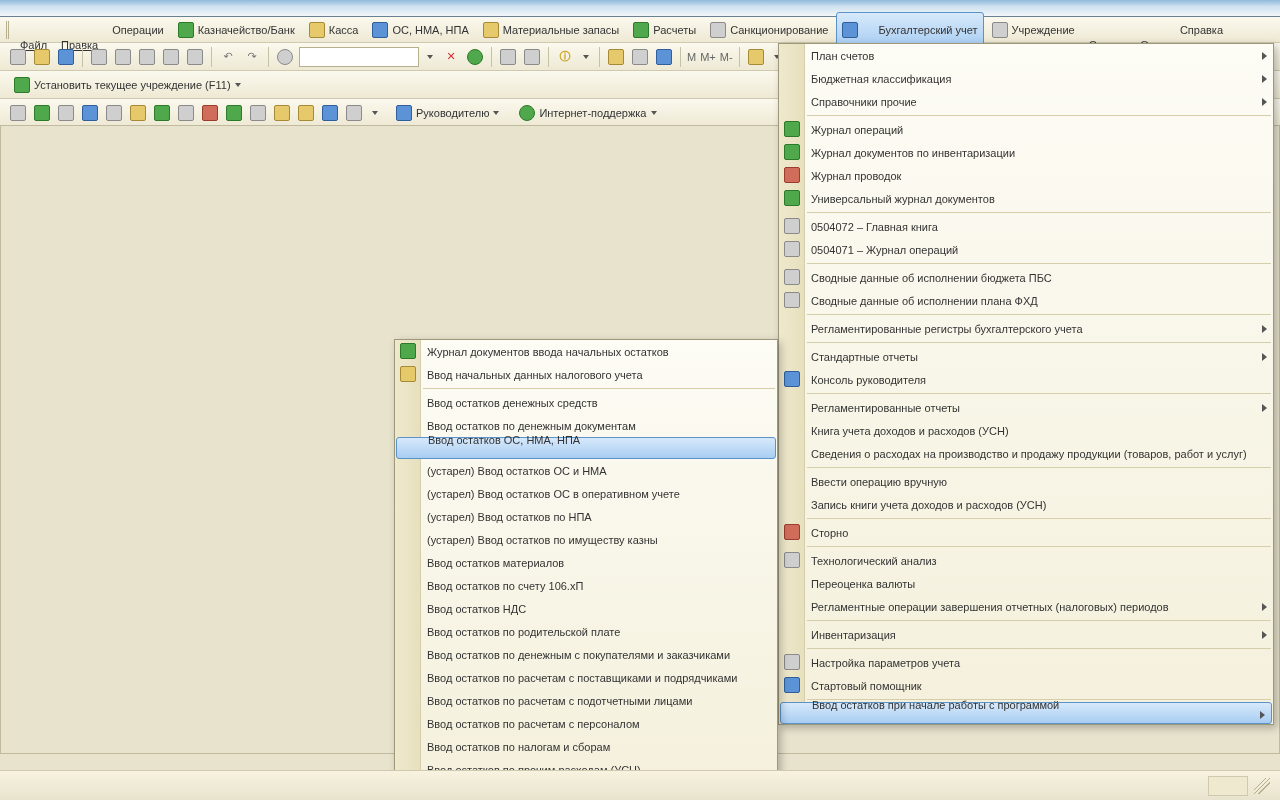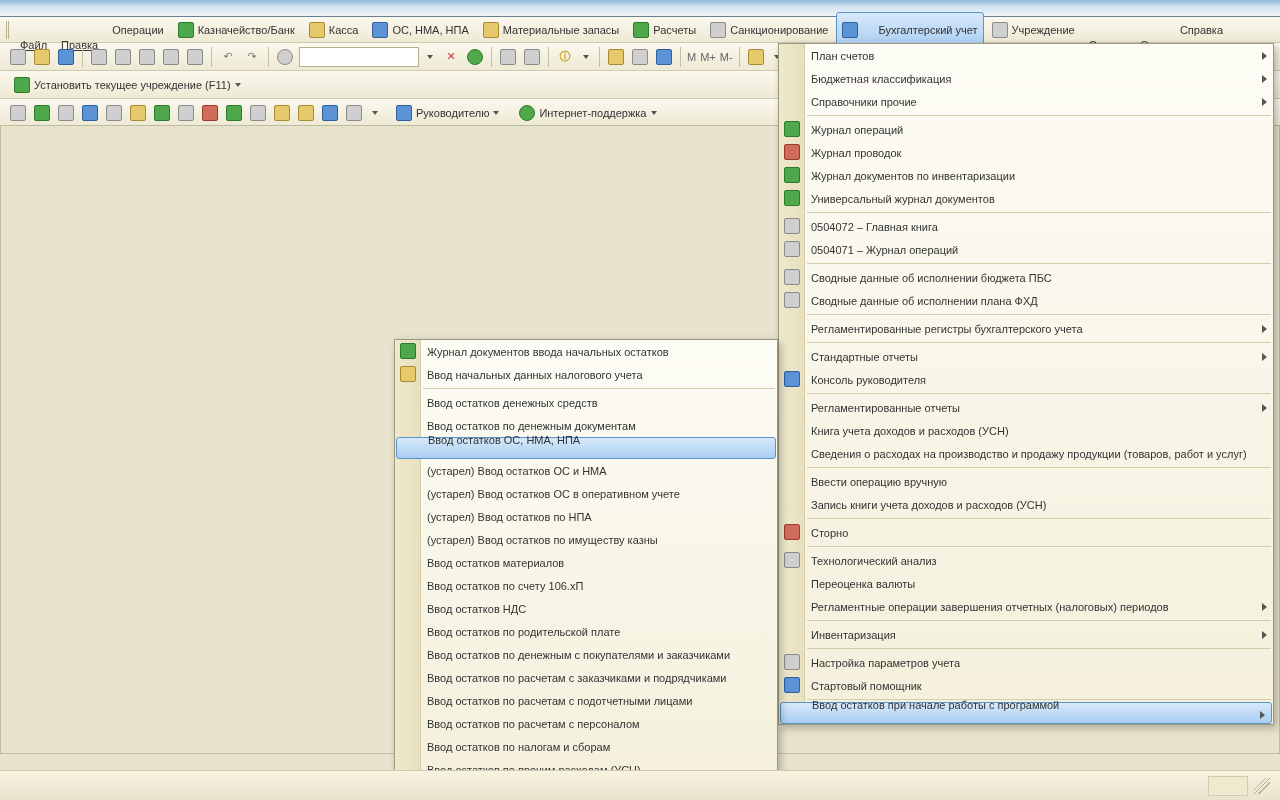--- a/index.html
+++ b/index.html
@@ -389,26 +389,26 @@
         <div class="drop-item">
           <span>Справочники прочие</span>
           <span class="chev"></span>
         </div>
         <div class="drop-sep"></div>
         <div class="drop-item">
           <span class="ic16 ic-green"></span>
           <span>Журнал операций</span>
         </div>
         <div class="drop-item">
+          <span class="ic16 ic-green"></span>
+          <span>Журнал документов по инвентаризации</span>
+        </div>
+        <div class="drop-item">
           <span class="ic16 ic-red"></span>
           <span>Журнал проводок</span>
-        </div>
-        <div class="drop-item">
-          <span class="ic16 ic-green"></span>
-          <span>Журнал документов по инвентаризации</span>
         </div>
         <div class="drop-item">
           <span class="ic16 ic-green"></span>
           <span>Универсальный журнал документов</span>
         </div>
         <div class="drop-sep"></div>
         <div class="drop-item">
           <span class="ic16 ic-gray"></span>
           <span>0504072 – Главная книга</span>
         </div>
@@ -538,21 +538,21 @@
         <div class="drop-item">
           <span>Ввод остатков НДС</span>
         </div>
         <div class="drop-item">
           <span>Ввод остатков по родительской плате</span>
         </div>
         <div class="drop-item">
           <span>Ввод остатков по денежным с покупателями и заказчиками</span>
         </div>
         <div class="drop-item">
-          <span>Ввод остатков по расчетам с заказчиками и подрядчиками</span>
+          <span>Ввод остатков по расчетам с поставщиками и подрядчиками</span>
         </div>
         <div class="drop-item">
           <span>Ввод остатков по расчетам с подотчетными лицами</span>
         </div>
         <div class="drop-item">
           <span>Ввод остатков по расчетам с персоналом</span>
         </div>
         <div class="drop-item">
           <span>Ввод остатков по налогам и сборам</span>
         </div>

